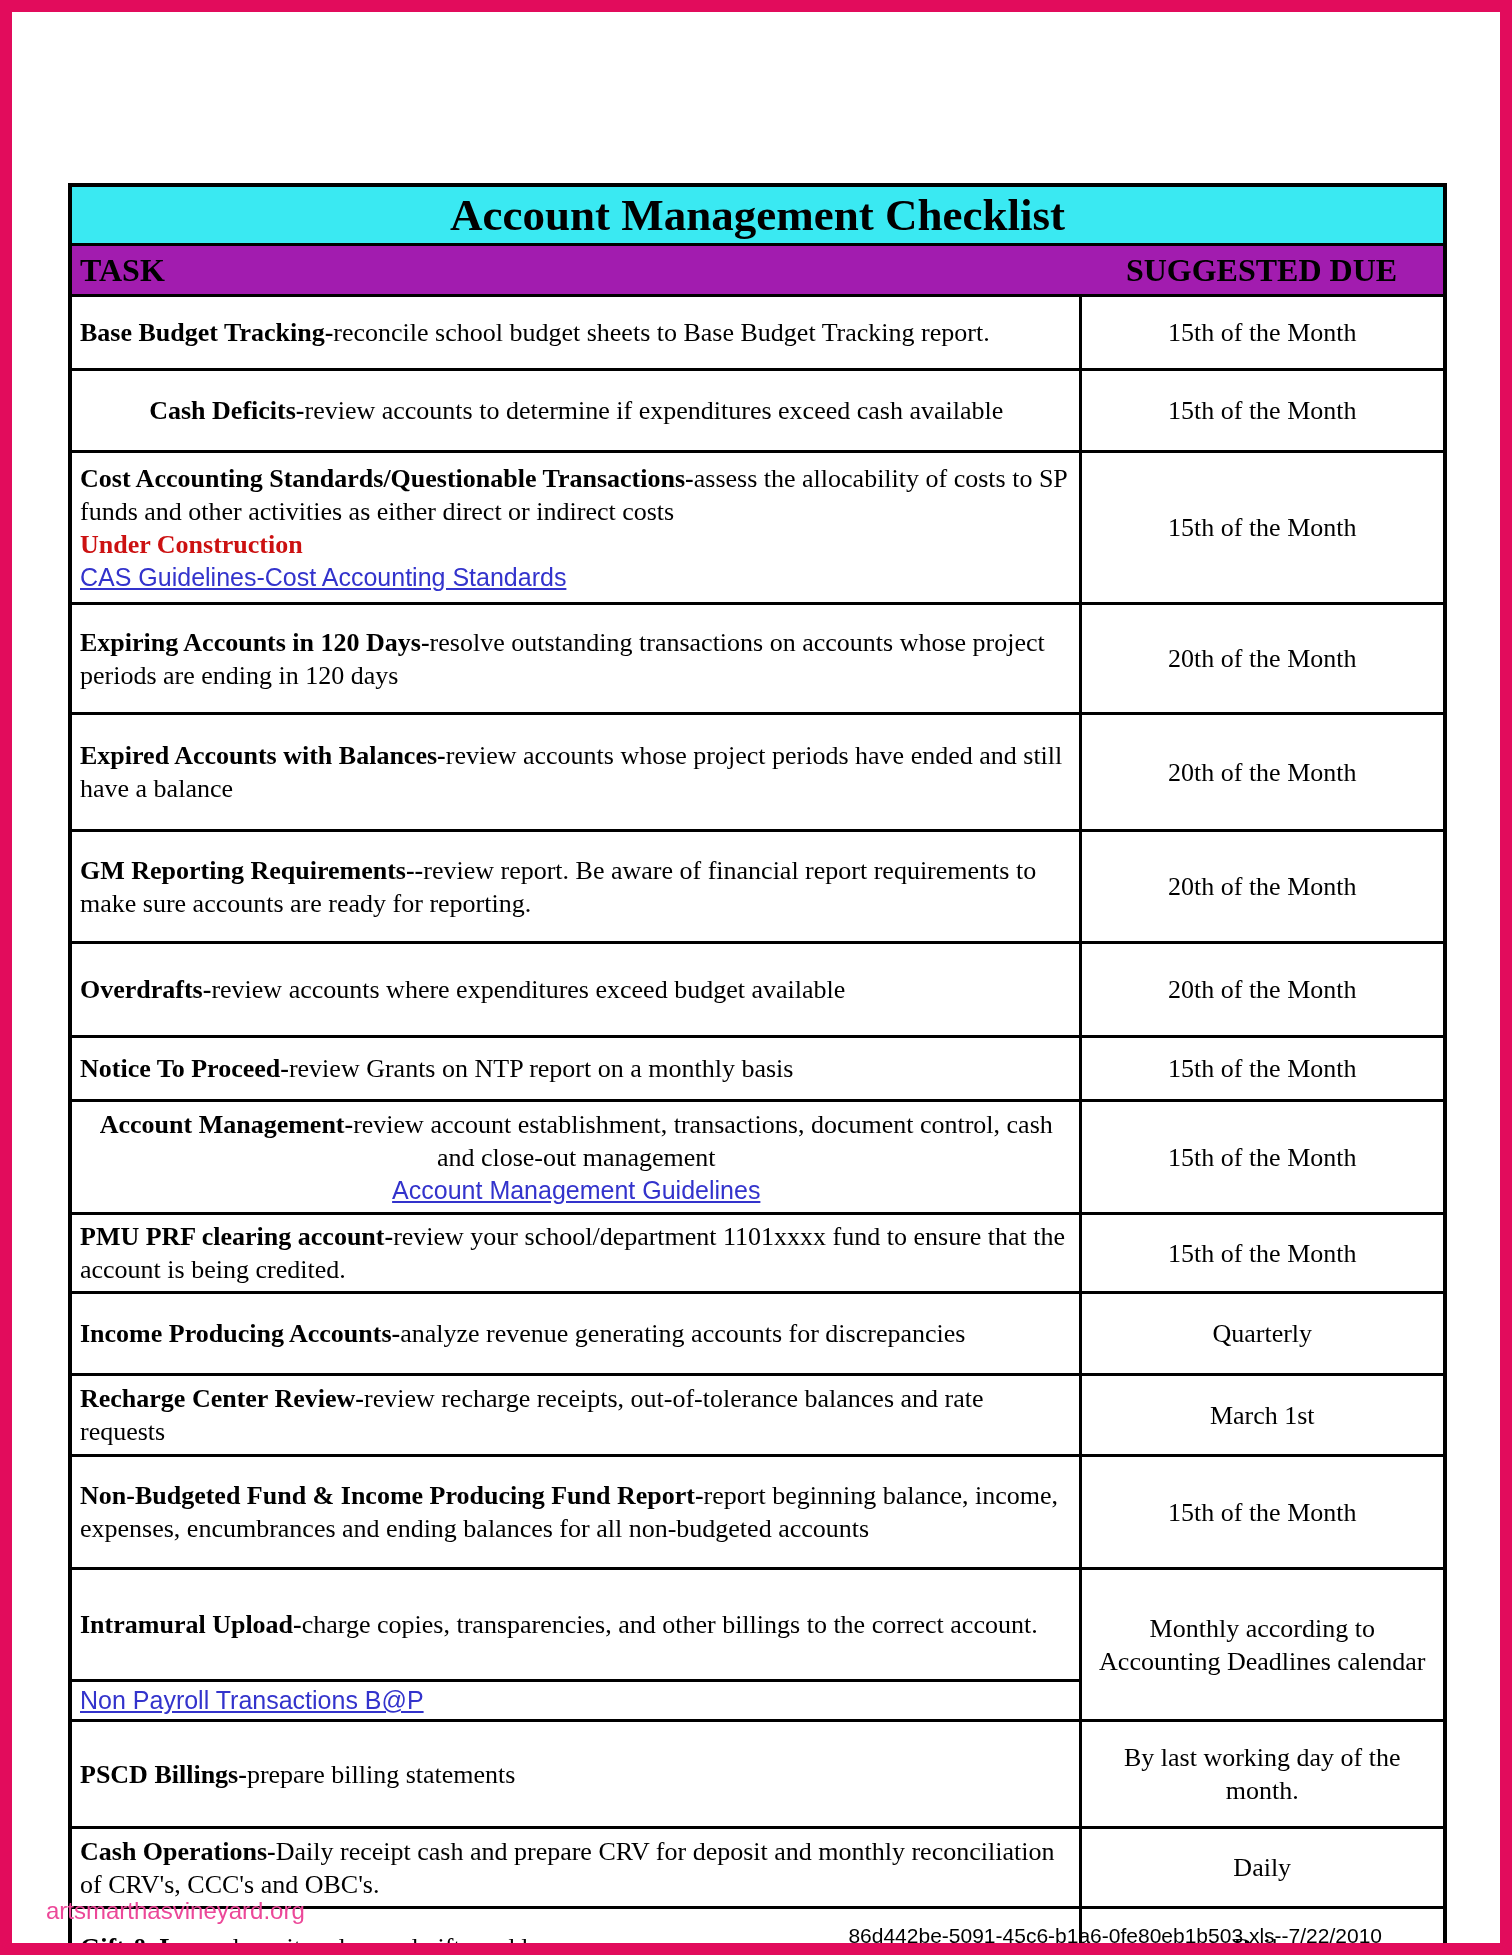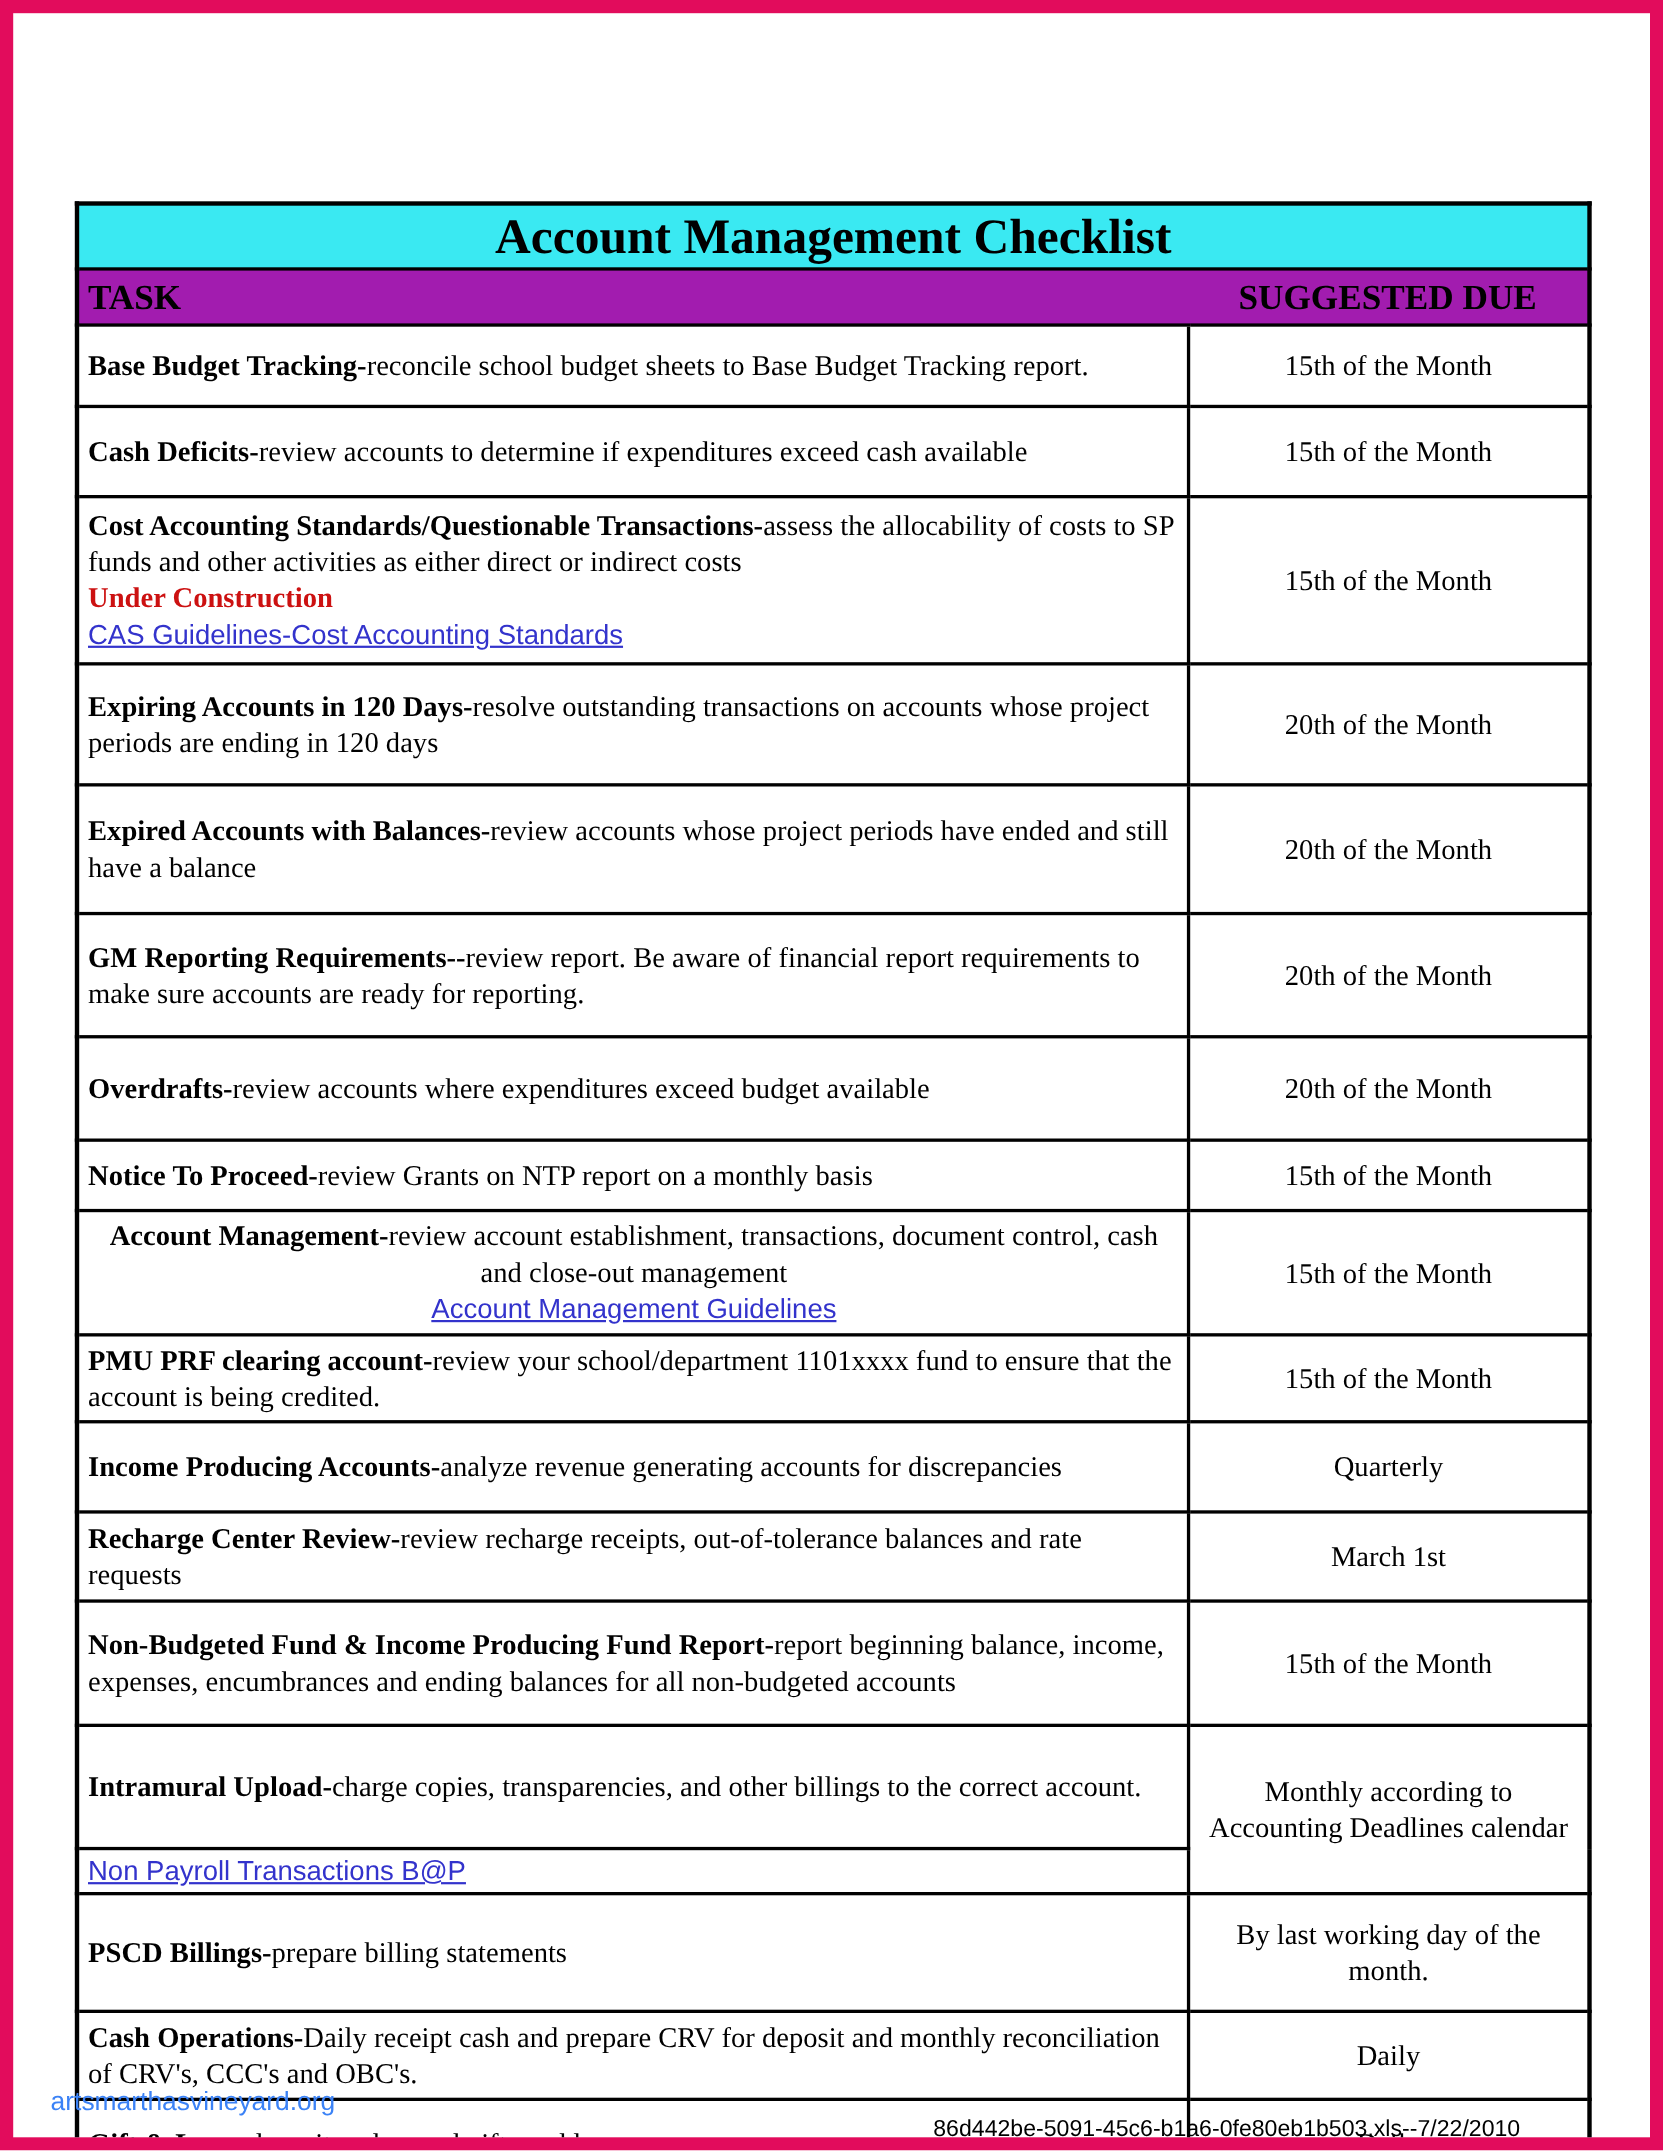--- a/index.html
+++ b/index.html
@@ -42,30 +42,30 @@
   col.c-due{width:365px;}
   td.taskcell{padding-left:8px;}
   td.duecell{text-align:center;}
   .b{font-weight:bold;}
   .note{color:#CC1111;font-weight:bold;}
   .doclink{
     color:#3333CC;text-decoration:underline;
     font-family:"Liberation Sans", sans-serif;font-size:25px;
   }
   
-  tr.r1 td{height:67px;} tr.r2 td{height:75px;} tr.r3 td{height:145px;}
+  tr.r1 td{height:67px;} tr.r2 td{height:75px;text-align:center;} tr.r3 td{height:145px;}
   tr.r4 td{height:103px;} tr.r5 td{height:110px;} tr.r6 td{height:105px;}
   tr.r7 td{height:87px;} tr.r8 td{height:57px;} tr.r9 td{height:106px;text-align:center;}
   tr.r10 td{height:72px;} tr.r11 td{height:75px;} tr.r12 td{height:74px;}
   tr.r13 td{height:106px;} tr.r14 td{height:105px;} tr.r15 td{height:30px;}
   tr.r16 td{height:100px;} tr.r17 td{height:73px;} tr.r18 td{height:72px;}
   .footer-left{
     position:absolute;left:34px;top:1885px;
     font-family:"Liberation Sans", sans-serif;
-    font-size:24px;color:#3b82f6;text-decoration:none;
+    font-size:24px;color:#ec4899;text-decoration:none;
   }
   .footer-right{
     position:absolute;right:118px;top:1912px;
     font-family:"Liberation Sans", sans-serif;
     font-size:21px;color:#000;
   }
 </style>
 </head>
 <body>
 

